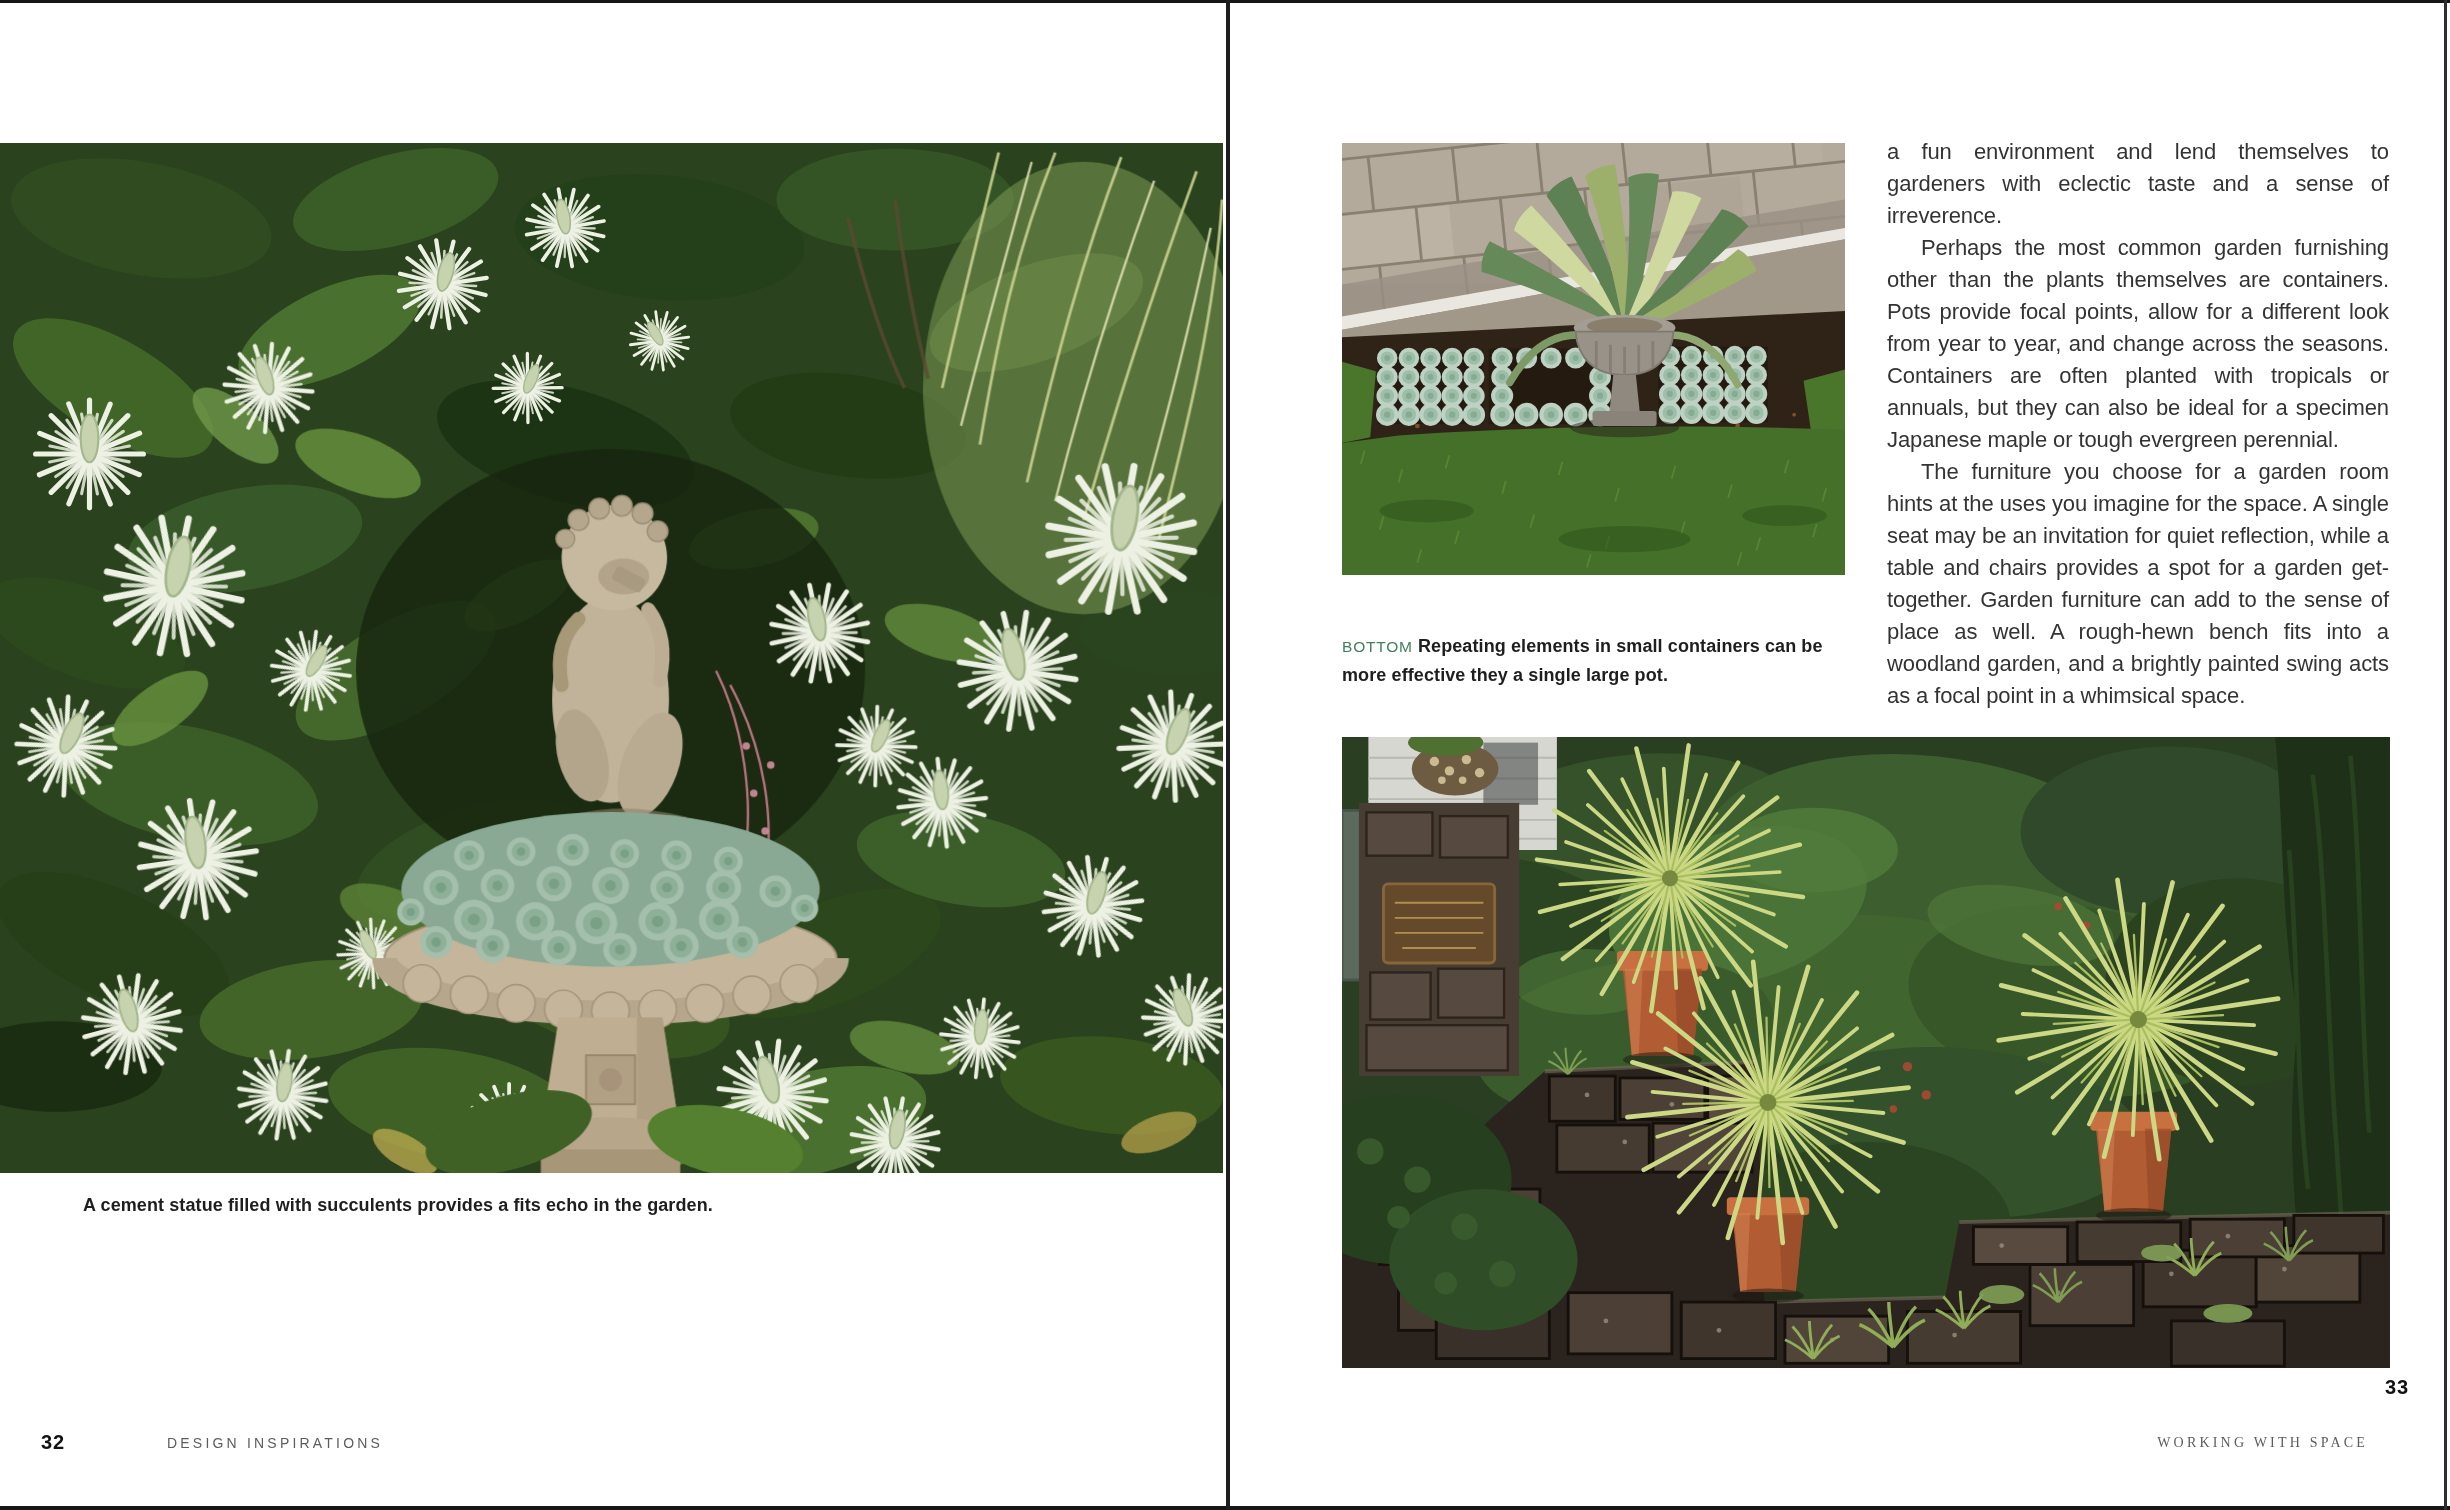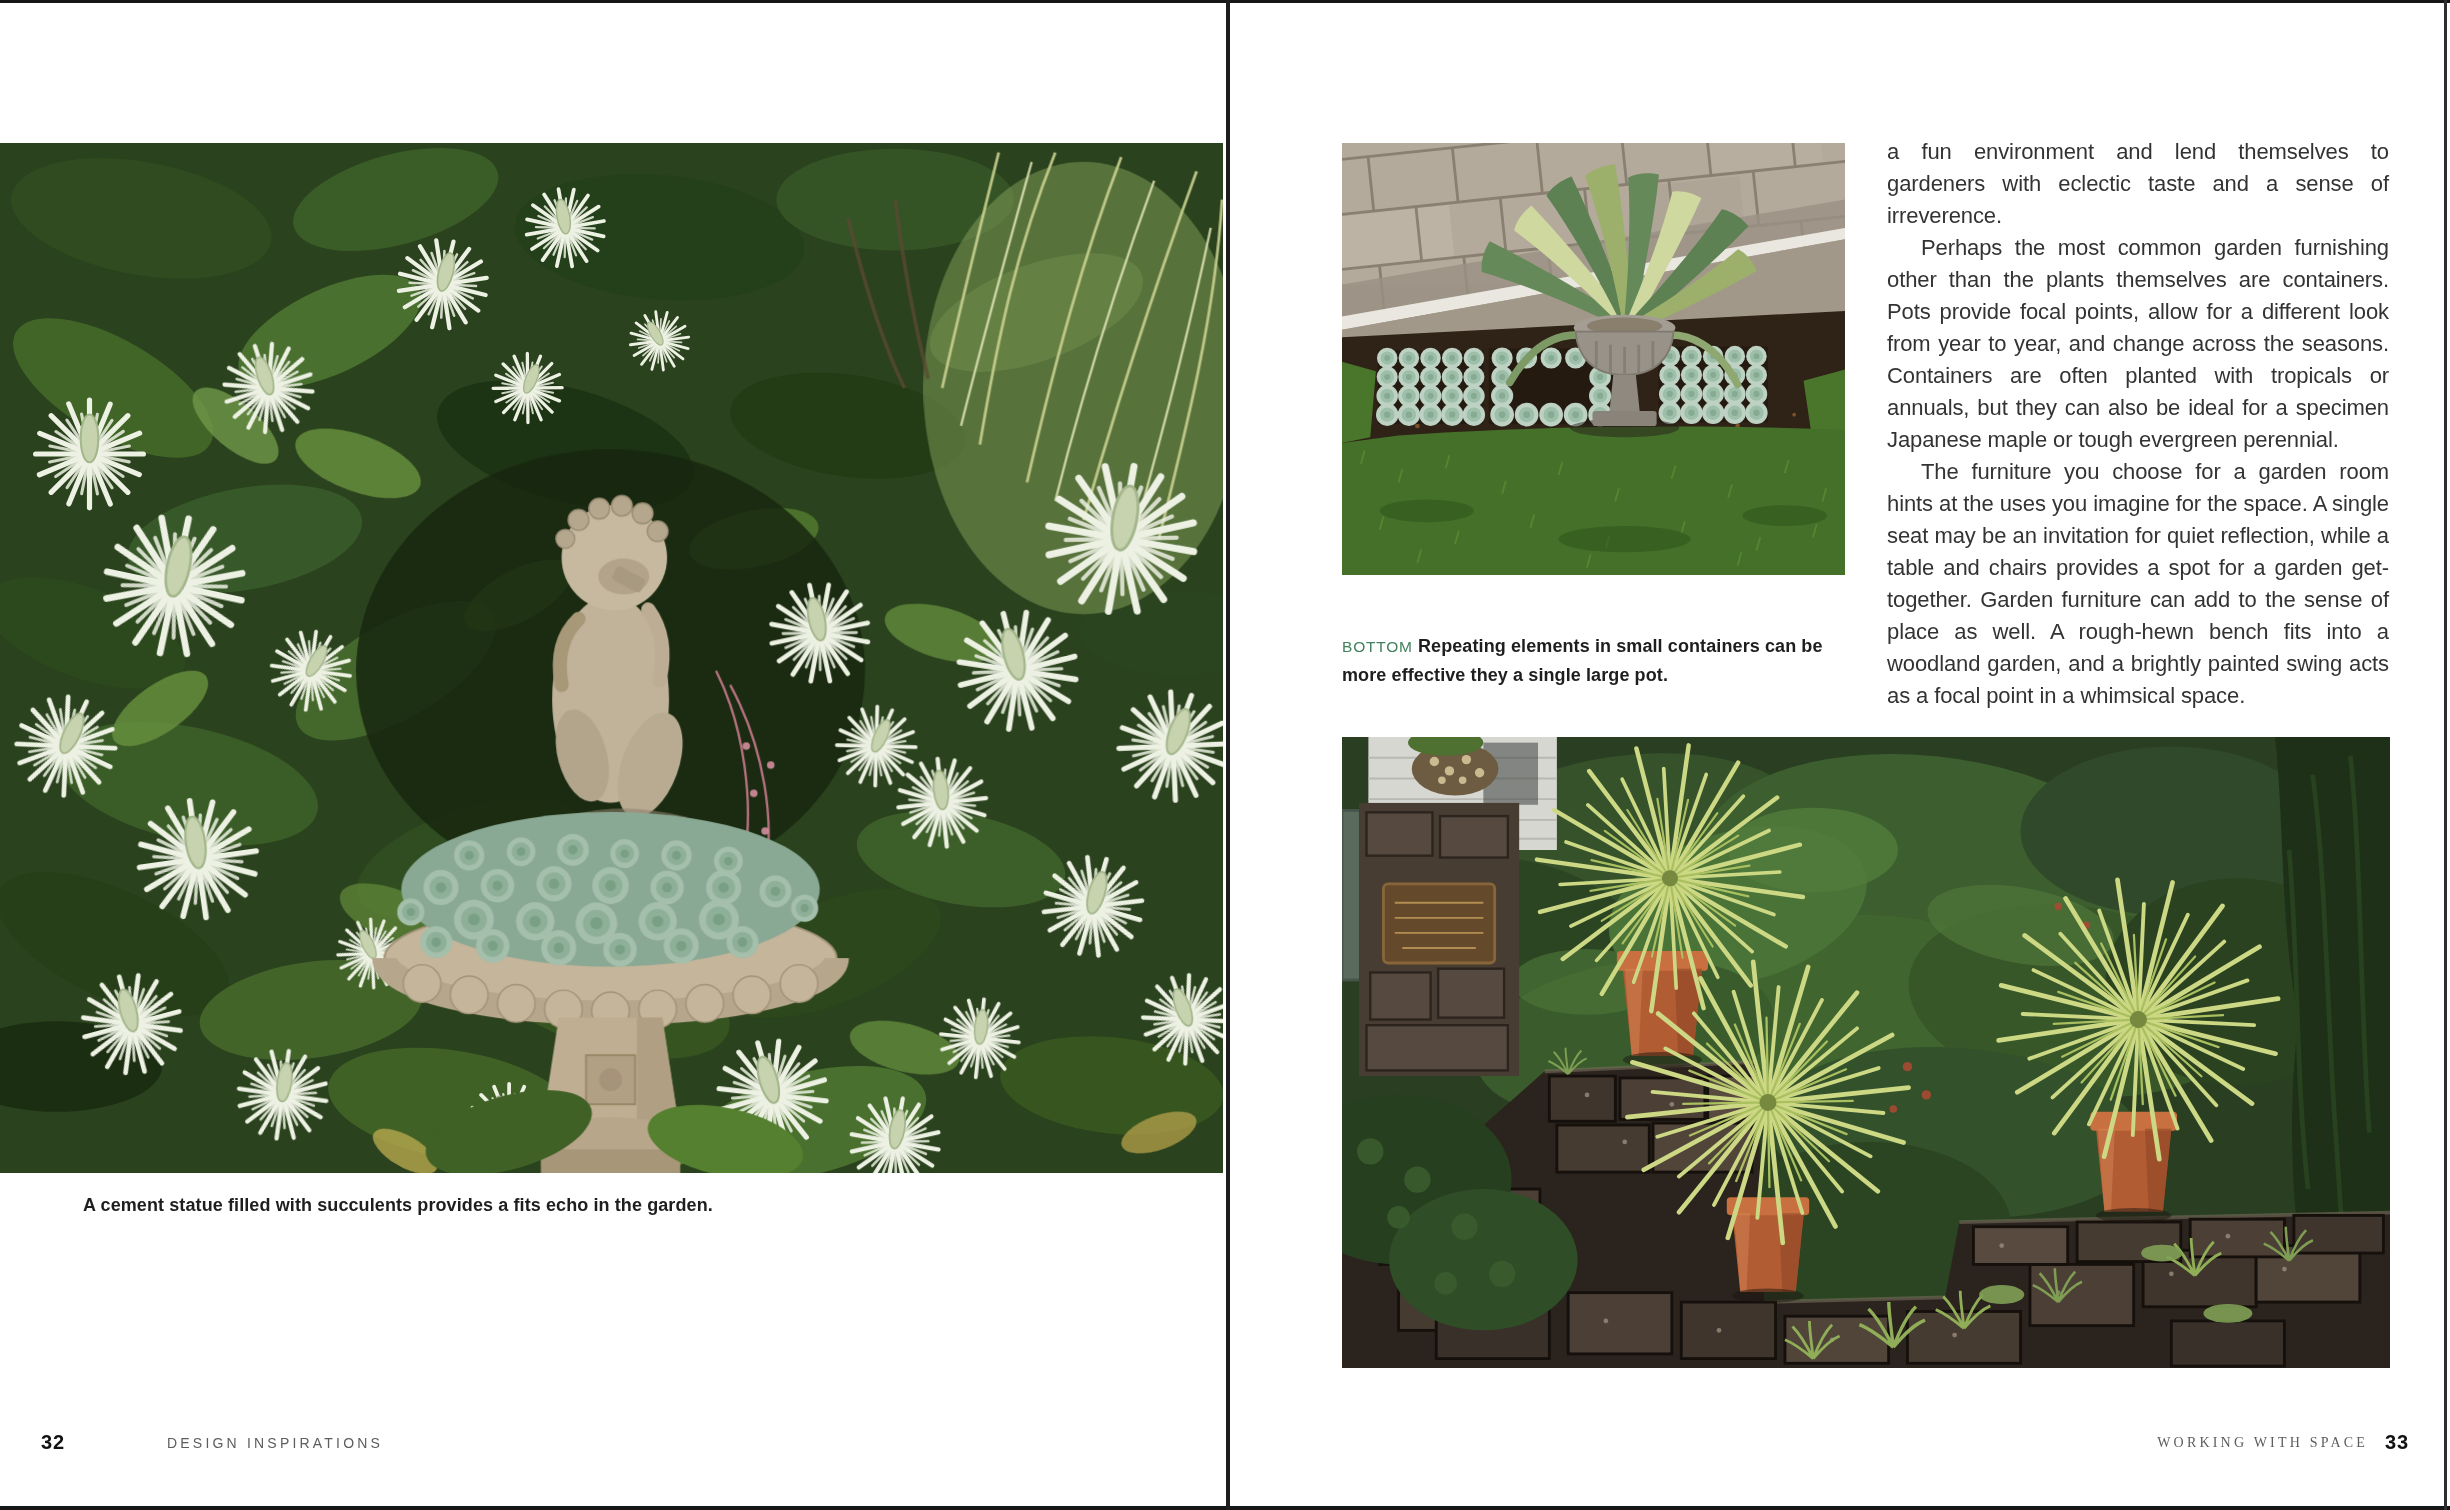--- a/index.html
+++ b/index.html
@@ -66,21 +66,21 @@
   .runfoot {
     position: absolute;
     font-size: 14px;
     font-weight: 400;
     letter-spacing: 3.2px;
     color: #5d5d5d;
     margin-left: 44px;
   }
   .pagenum-left  { left: 41px; top: 1431px; }
   .runfoot-left  { left: 123px; top: 1435px; }
-  .pagenum-right { right: 41px; top: 1431px; }
+  .pagenum-right { right: 41px; top: 1376px; }
   .runfoot-right { right: 82px; top: 1435px; font-family: Liberation Serif, serif; }
 </style>
 </head>
 <body>
 
 <div class="spread">
 
   <div class="rule rule-top"></div>
   <div class="rule rule-bottom"></div>
   <div class="rule rule-divider"></div>

